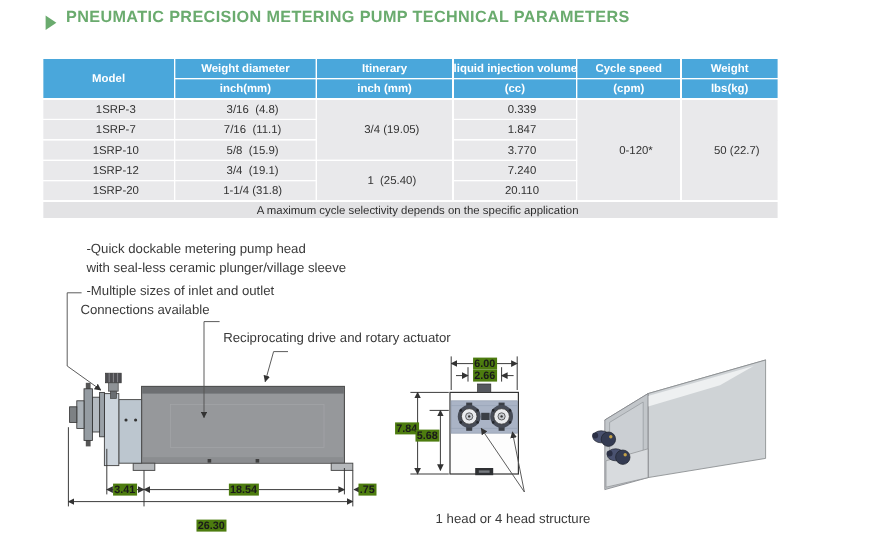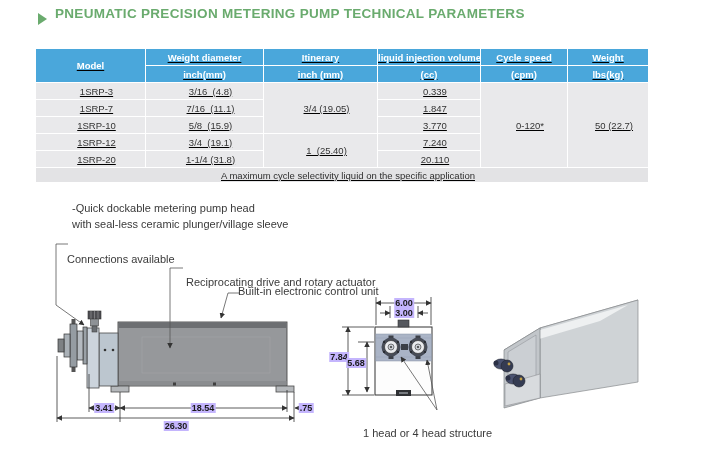--- a/index.html
+++ b/index.html
@@ -4,30 +4,30 @@
 <style>
   html,body{margin:0;padding:0;background:#fff;}
   #page{position:relative;width:728px;height:463px;background:#ffffff;overflow:hidden;
         font-family:"Liberation Sans",sans-serif;}
   
   .title-tri{position:absolute;left:38px;top:13px;width:0;height:0;
              border-left:9px solid #6AAB6E;border-top:6px solid transparent;border-bottom:6px solid transparent;}
   .page-title{position:absolute;left:55px;top:6px;font-size:13.5px;font-weight:600;
               color:#6AAB6E;letter-spacing:.3px;white-space:nowrap;}
   
-  .tbl-wrap{position:absolute;left:35px;top:48px;width:613px;text-decoration:underline;}
+  .tbl-wrap{position:absolute;left:35px;top:48px;width:613px;}
   table{border-collapse:collapse;width:613px;table-layout:fixed;}
   th,td{border:1px solid #ffffff;font-size:9.5px;text-align:center;vertical-align:middle;
         padding:0;white-space:pre;overflow:hidden;}
   thead th{background:#4AA7DB;color:#fff;font-weight:600;height:16px;}
   tbody td{background:#E9E9EB;color:#333;height:16px;padding-left:12px;}
   tr.foot td{background:#E3E3E5;color:#2e2e2e;height:14px;}
   
   .ann{position:absolute;font-size:11px;color:#3a3a3a;white-space:nowrap;}
-  .dim{position:absolute;font-size:9px;font-weight:600;color:#1a1a1a;background:#c4b5fd;
+  .dim{position:absolute;font-size:9px;font-weight:600;color:#1a1a1a;background:#4d7c0f;
        padding:0 1px;transform:translate(-50%,-50%);white-space:nowrap;line-height:10px;}
   svg{position:absolute;left:0;top:0;}
 </style>
 </head>
 <body>
 
 <div id="page">
 
   <span class="title-tri"></span>
   <div class="page-title">PNEUMATIC PRECISION METERING PUMP TECHNICAL PARAMETERS</div>
@@ -83,21 +83,21 @@
           <td>3/4  (19.1)</td>
           <td rowspan="2">1  (25.40)</td>
           <td>7.240</td>
         </tr>
         <tr>
           <td>1SRP-20</td>
           <td>1-1/4 (31.8)</td>
           <td>20.110</td>
         </tr>
         <tr class="foot">
-          <td colspan="6">A maximum cycle selectivity liquid on the specific application</td>
+          <td colspan="6">A maximum cycle selectivity depends on the specific application</td>
         </tr>
       </tbody>
     </table>
   </div>
 
   <svg width="728" height="463" viewBox="0 0 728 463">
     <defs>
       <marker id="arr" viewBox="0 0 10 10" refX="9" refY="5" markerWidth="7" markerHeight="7" orient="auto-start-reverse" markerUnits="strokeWidth">
         <path d="M0,0 L10,5 L0,10 z" fill="#333"></path>
       </marker>
@@ -209,27 +209,27 @@
       <line x1="376" y1="303" x2="431" y2="303" marker-start="url(#arr)" marker-end="url(#arr)"></line>
       <line x1="380" y1="313" x2="390" y2="313" marker-end="url(#arr)"></line>
       <line x1="428" y1="313" x2="418" y2="313" marker-end="url(#arr)"></line>
       <line x1="348" y1="327" x2="348" y2="395" marker-start="url(#arr)" marker-end="url(#arr)"></line>
       <line x1="367" y1="342" x2="367" y2="392" marker-start="url(#arr)" marker-end="url(#arr)"></line>
     </g>
   </svg>
 
   <div class="ann" style="left:72px;top:202px">-Quick dockable metering pump head</div>
   <div class="ann" style="left:72px;top:218px">with seal-less ceramic plunger/village sleeve</div>
+  <div class="ann" style="left:72px;top:237px">-Multiple sizes of inlet and outlet</div>
   <div class="ann" style="left:67px;top:253px">Connections available</div>
   <div class="ann" style="left:186px;top:276px">Reciprocating drive and rotary actuator</div>
-  <div class="ann" style="left:238px;top:285px">Built-in electronic control unit</div>
   <div class="ann" style="left:363px;top:427px">1 head or 4 head structure</div>
 
   <div class="dim" style="left:104px;top:408px">3.41</div>
   <div class="dim" style="left:203px;top:408px">18.54</div>
   <div class="dim" style="left:306px;top:408px">.75</div>
-  <div class="dim" style="left:176px;top:426px">26.30</div>
+  <div class="dim" style="left:176px;top:438px">26.30</div>
   <div class="dim" style="left:404px;top:303px">6.00</div>
-  <div class="dim" style="left:404px;top:313px">3.00</div>
+  <div class="dim" style="left:404px;top:313px">2.66</div>
   <div class="dim" style="left:339px;top:357px">7.84</div>
   <div class="dim" style="left:356px;top:363px">5.68</div>
 
 </div>
 
 </body></html>

